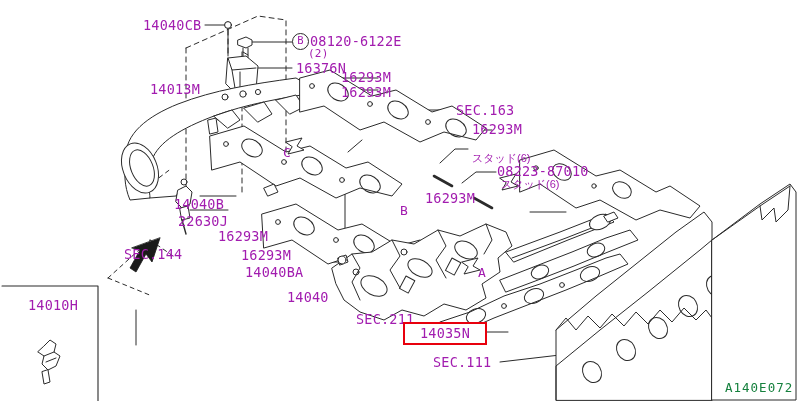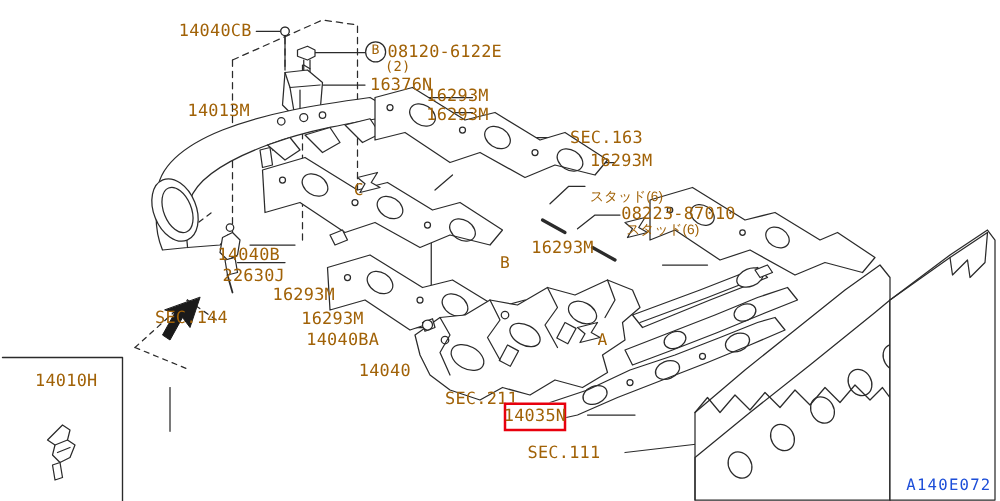--- a/index.html
+++ b/index.html
@@ -1,25 +1,25 @@
 <!DOCTYPE html>
 <html><head>
 <meta charset="utf-8">
 <style>
   html,body{margin:0;padding:0;background:#fff;}
   body{width:800px;height:401px;overflow:hidden;
        font-family:"DejaVu Sans Mono","Liberation Mono",monospace;}
   #stage{position:relative;width:800px;height:401px;background:#fff;}
   #art{position:absolute;left:0;top:0;width:800px;height:401px;}
-  .lbl{position:absolute;color:#a16207;font-size:13.5px;letter-spacing:0.2px;
+  .lbl{position:absolute;color:#a21caf;font-size:13.5px;letter-spacing:0.2px;
        white-space:nowrap;line-height:1.08;font-family:"DejaVu Sans Mono","Liberation Mono",monospace;}
   .lbl.sm{font-size:11px;}
   .lbl.jp{font-size:11px;font-family:Liberation Sans, sans-serif;letter-spacing:0px;}
   .lbl.callout{font-size:13px;}
-  .lbl.code{font-size:12.5px;color:#1d4ed8;letter-spacing:1px;}
+  .lbl.code{font-size:12.5px;color:#15803d;letter-spacing:1px;}
   .hlbox{position:absolute;display:flex;align-items:center;justify-content:center;
          border:2.2px solid #e8000d;box-sizing:border-box;background:#fff;}
   .bcirc{display:inline-block;width:15px;height:15px;border:1.4px solid #2b2b2b;
          border-radius:50%;line-height:13px;text-align:center;font-size:10.5px;
          vertical-align:middle;margin-right:1px;}
 </style>
 </head>
 <body>
 
 <div id="stage">
@@ -251,25 +251,25 @@
 
   <div class="lbl" style="left:218px;top:229px;">16293M</div>
   <div class="lbl" style="left:241px;top:248px;">16293M</div>
 
   <div class="lbl" style="left:245px;top:265px;">14040BA</div>
 
   <div class="lbl" style="left:287px;top:290px;">14040</div>
 
   <div class="lbl" style="left:356px;top:312px;">SEC.211</div>
 
-  <div class="hlbox" style="left:403px;top:322px;width:50px;height:23px;">
+  <div class="hlbox" style="left:403px;top:322px;width:84px;height:23px;">
     <span class="lbl" style="position:static;">14035N</span>
   </div>
 
-  <div class="lbl" style="left:422px;top:355px;">SEC.111</div>
+  <div class="lbl" style="left:433px;top:355px;">SEC.111</div>
 
   <div class="lbl" style="left:28px;top:298px;">14010H</div>
 
   <div class="lbl callout" style="left:478px;top:266px;">A</div>
   <div class="lbl callout" style="left:400px;top:204px;">B</div>
   <div class="lbl callout" style="left:283px;top:146px;">C</div>
 
   <div class="lbl code" style="left:725px;top:381px;">A140E072</div>
 
 </div>

